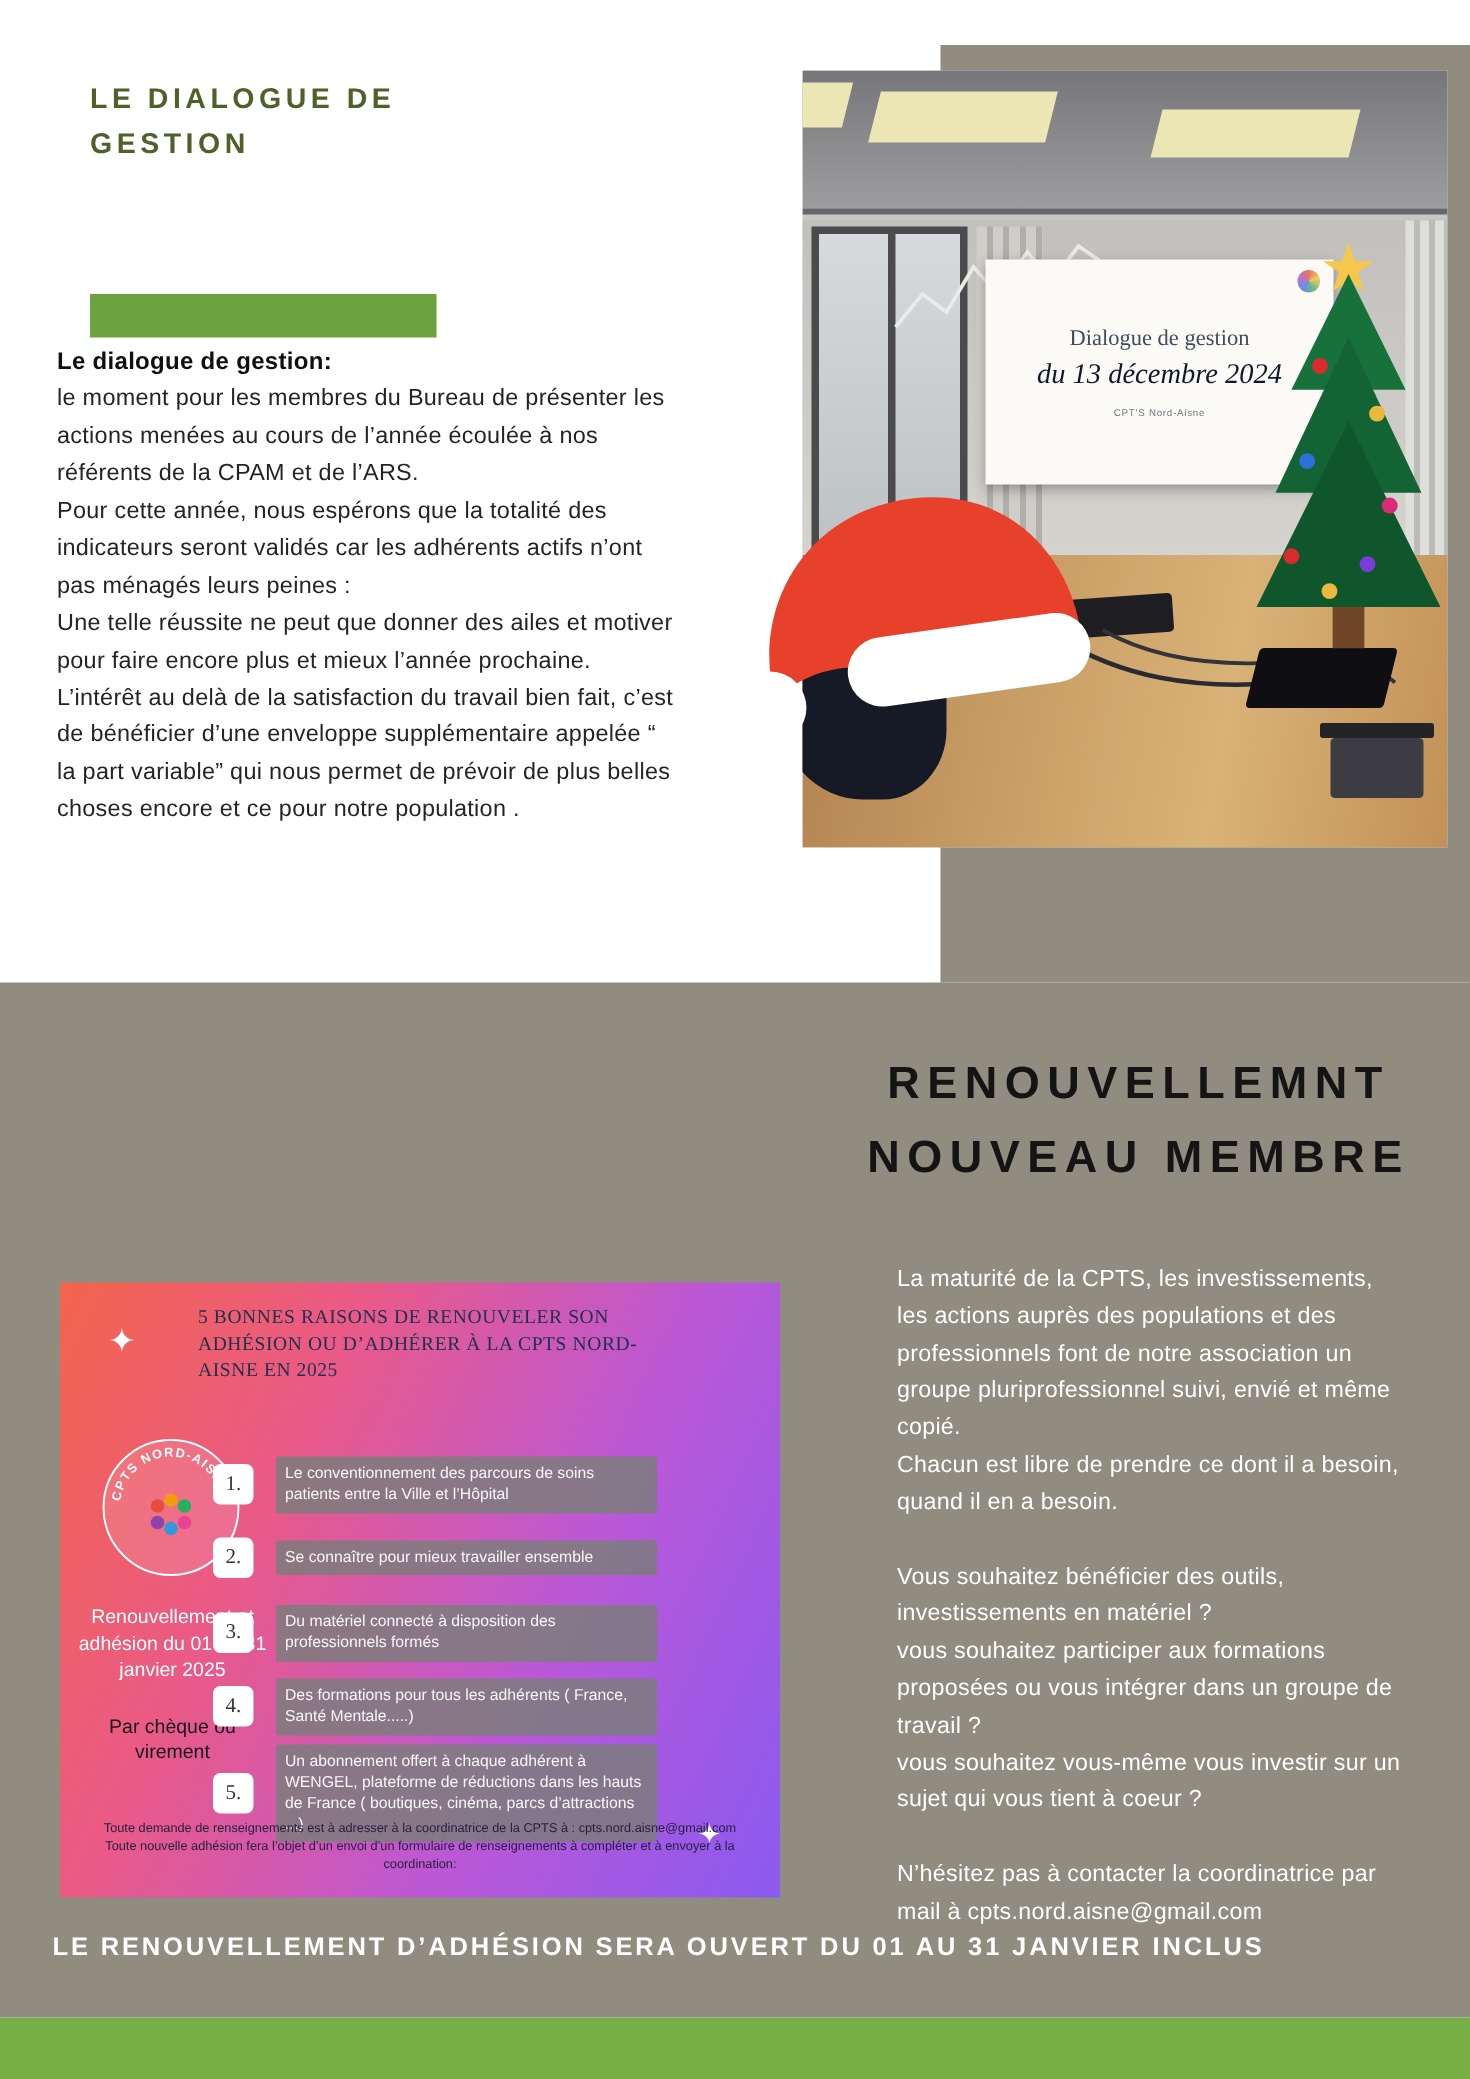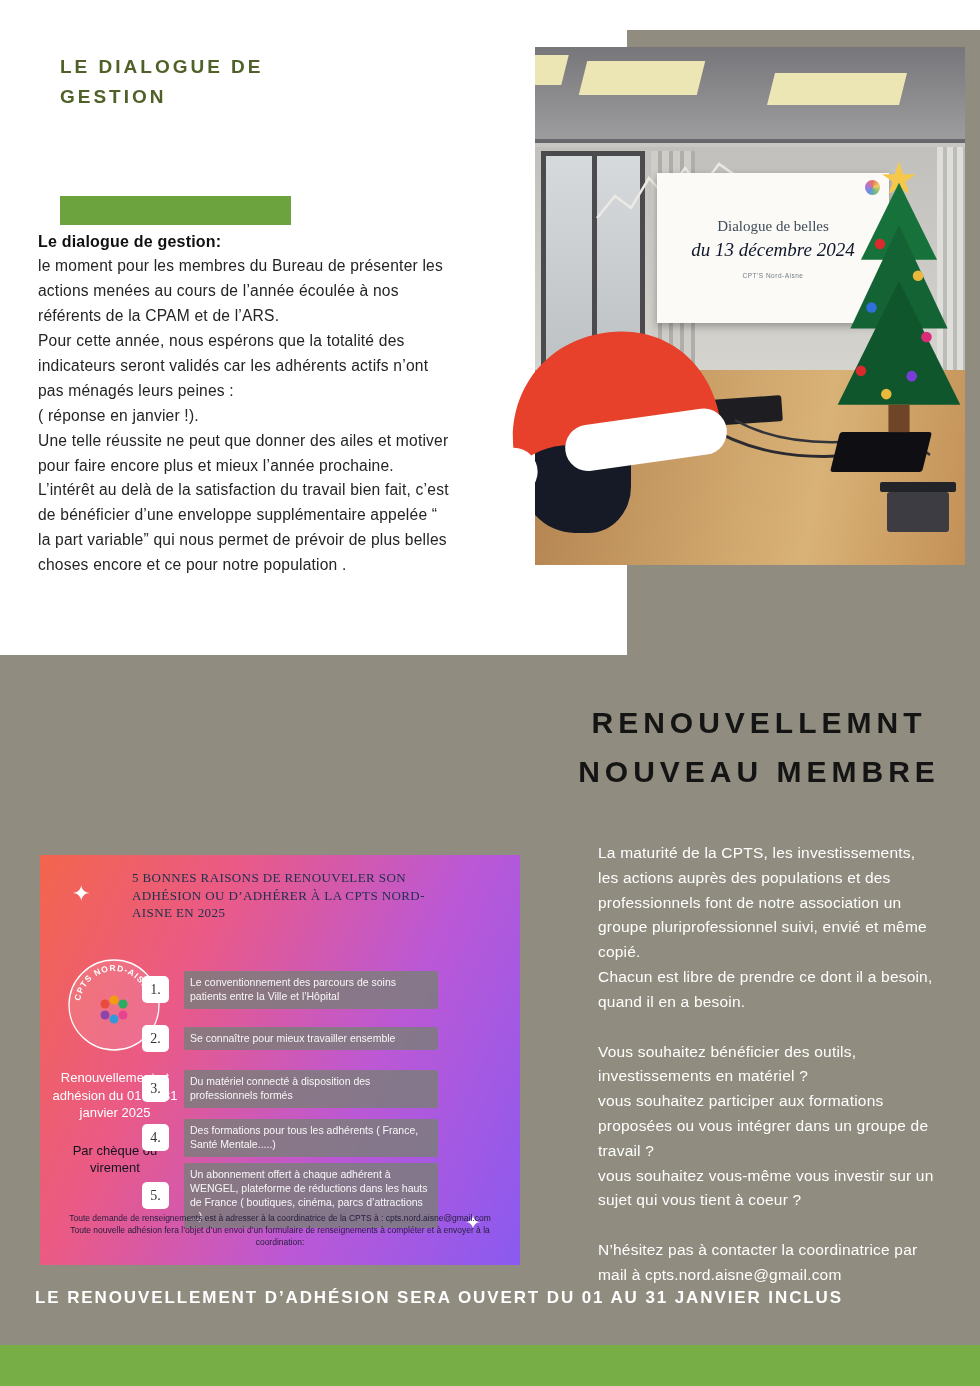--- a/index.html
+++ b/index.html
@@ -97,21 +97,20 @@
 
   <div class="taupe-col"></div>
 
   <h1 class="title">LE DIALOGUE DE GESTION</h1>
   <div class="green-bar"></div>
 
   <div class="intro">
     <p class="lead">Le dialogue de gestion:</p>
     <p class="bp">le moment pour les membres du Bureau de présenter les actions menées au cours de l’année écoulée à nos référents de la CPAM et de l’ARS.</p>
     <p class="bp">Pour cette année, nous espérons que la totalité des indicateurs seront validés car les adhérents actifs n’ont pas ménagés leurs peines :</p>
-    <p class="bp"> ( réponse en janvier !).</p>
     <p class="bp">Une telle réussite ne peut que donner des ailes et motiver pour faire encore plus et mieux l’année prochaine.</p>
     <p class="bp">L’intérêt au delà de la satisfaction du travail bien fait, c’est de bénéficier d’une enveloppe supplémentaire appelée “ la part variable” qui nous permet de prévoir de plus belles choses encore et ce pour notre population .</p>
   </div>
 
   <div class="photo">
     <div class="wall"></div>
     <div class="ceiling">
       <div class="light l1"></div>
       <div class="light l2"></div>
       <div class="light l3"></div>
@@ -119,21 +118,21 @@
     <div class="window">
         <div class="mullion"></div>
       </div>
     <div class="blinds"></div>
     <div class="blinds-right"></div>
     <svg class="doodle" viewBox="0 0 150 90">
       <polyline points="4,66 22,44 38,56 56,26 72,44 92,16 108,36 126,12 146,26" fill="none" stroke="#eceae4" stroke-width="2.5"></polyline>
     </svg>
     <div class="screen">
       <div class="slide-logo"></div>
-      <div class="slide-title">Dialogue de belles</div>
+      <div class="slide-title">Dialogue de gestion</div>
       <div class="slide-date">du 13 décembre 2024</div>
       <div class="slide-org">CPT'S Nord-Aisne</div>
     </div>
     <div class="table"></div>
     <svg class="cables" viewBox="0 0 430 195">
       <g transform="rotate(-4 205 40)">
           <rect x="165" y="28" width="82" height="26" rx="3" fill="#1d1d22"></rect>
         </g>
       <rect x="128" y="18" width="17" height="24" fill="#7c5330"></rect>
       <path d="M170,55 C210,80 260,92 330,84" stroke="#2a2a30" stroke-width="3" fill="none"></path>

